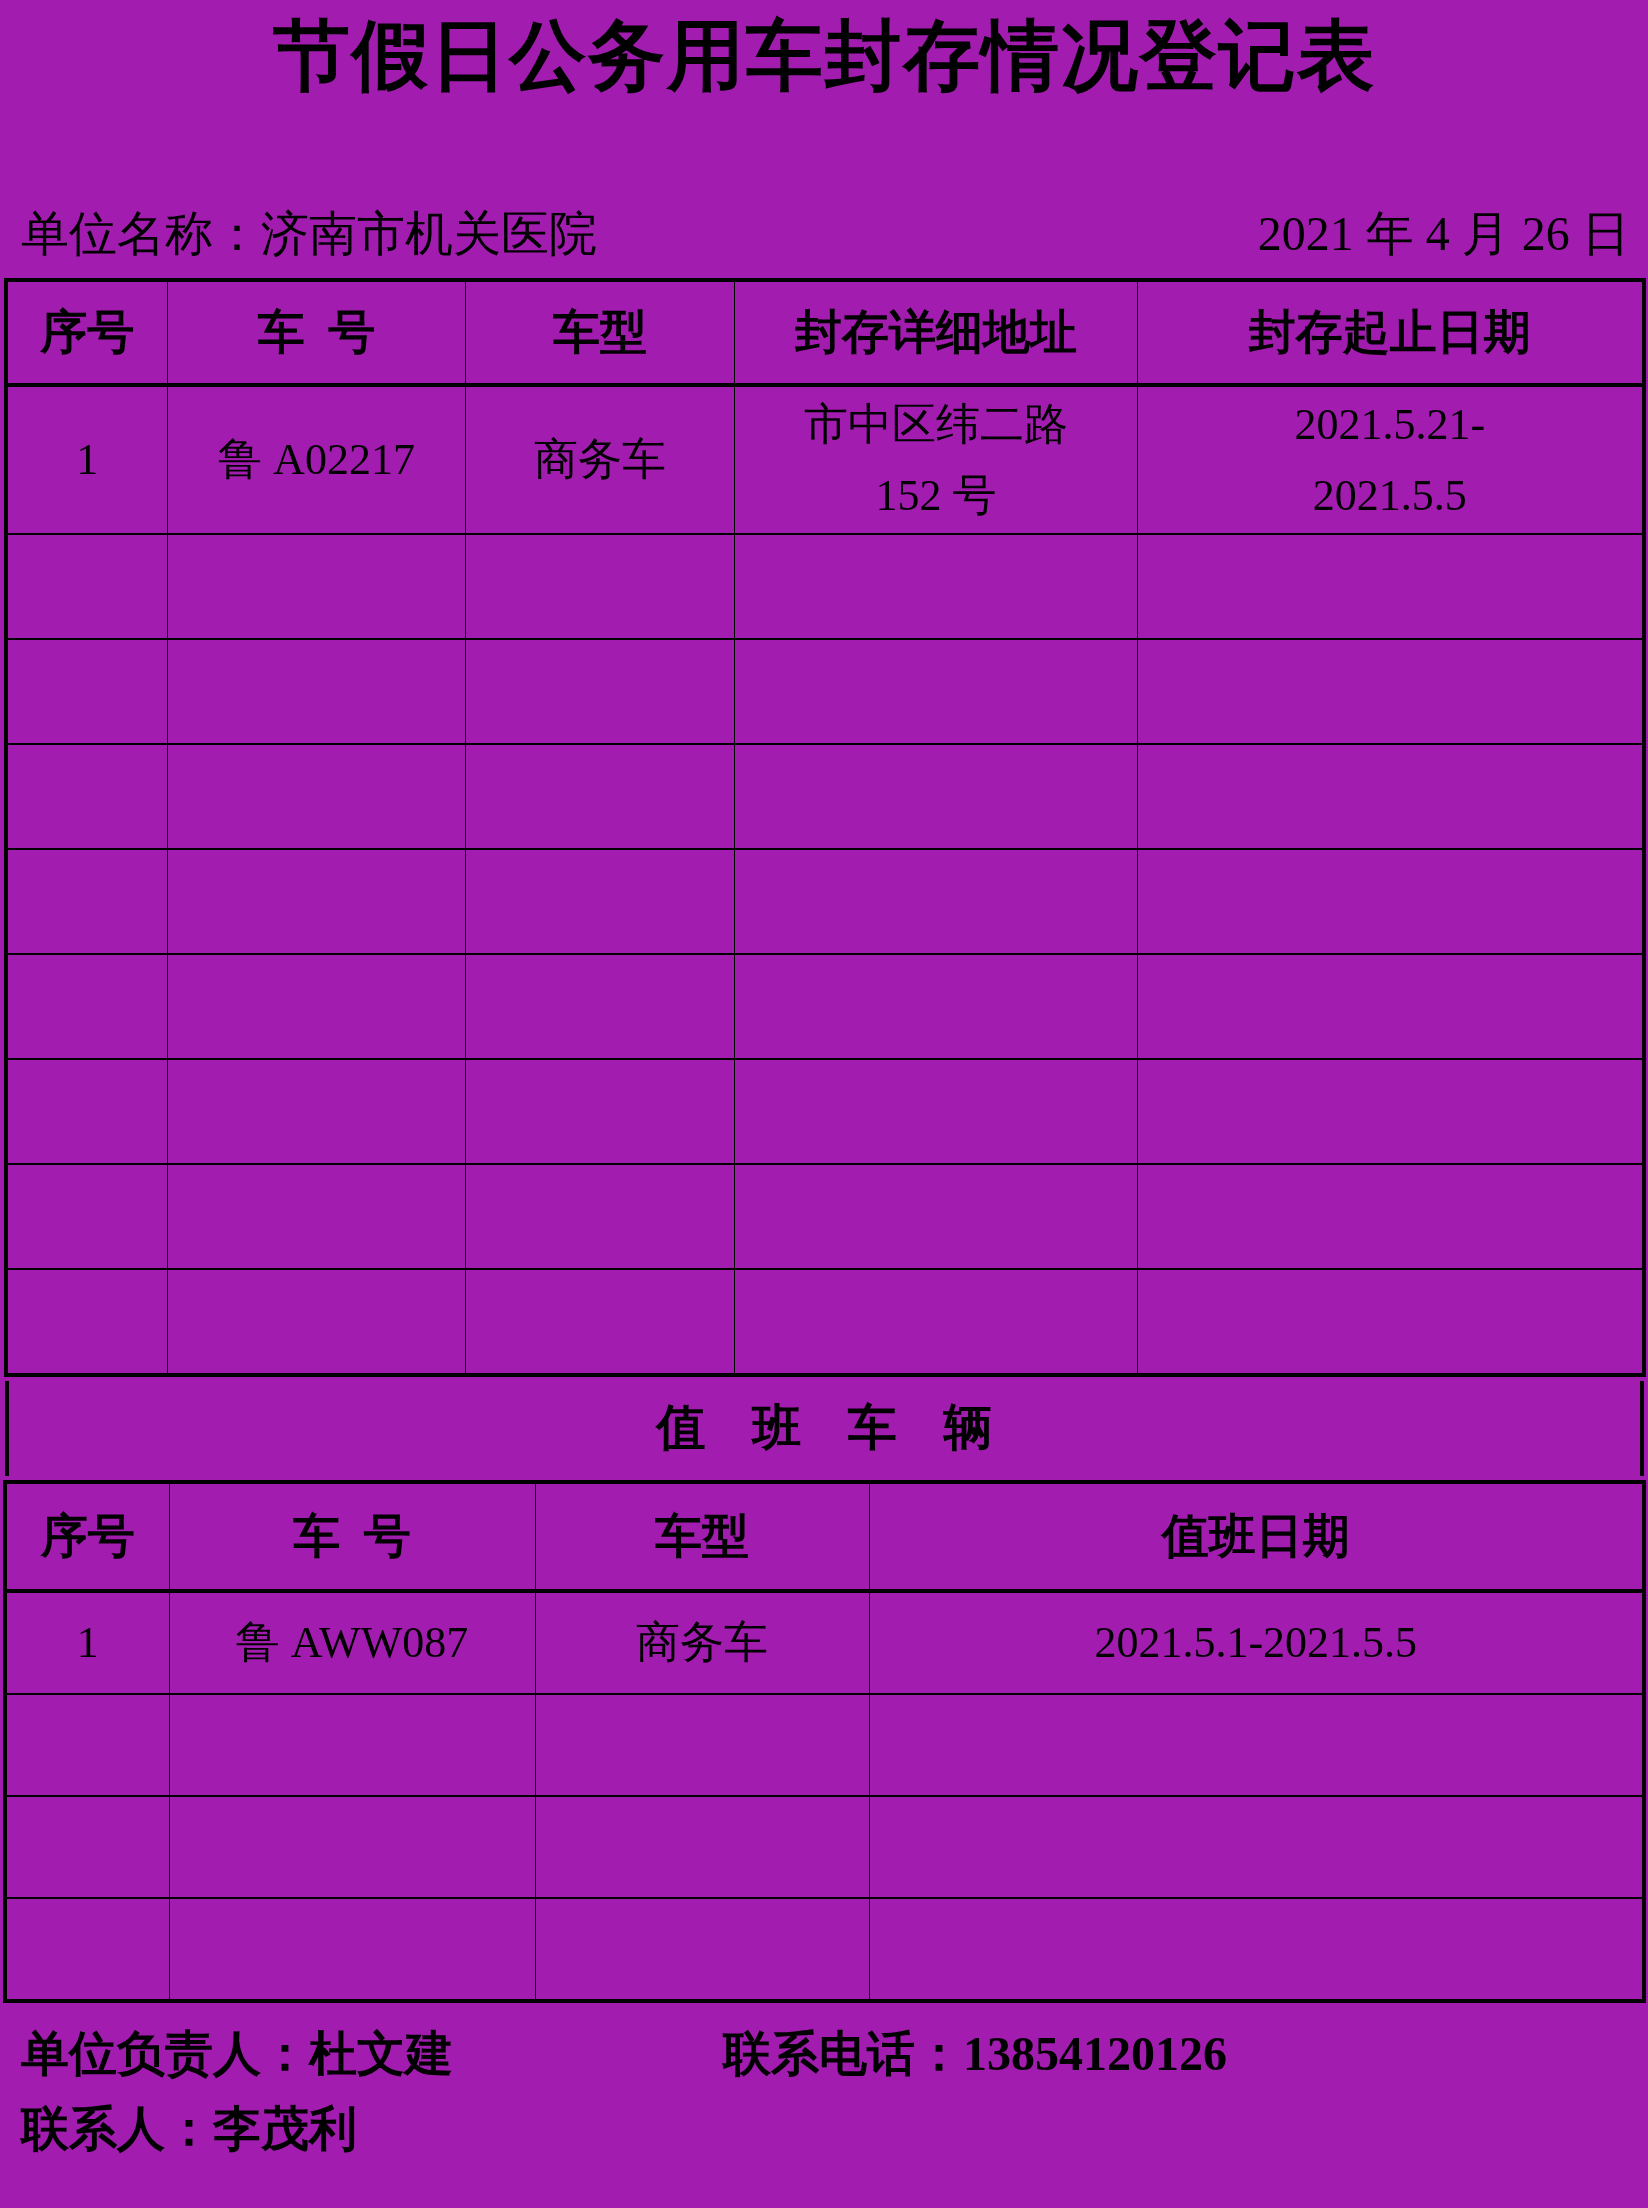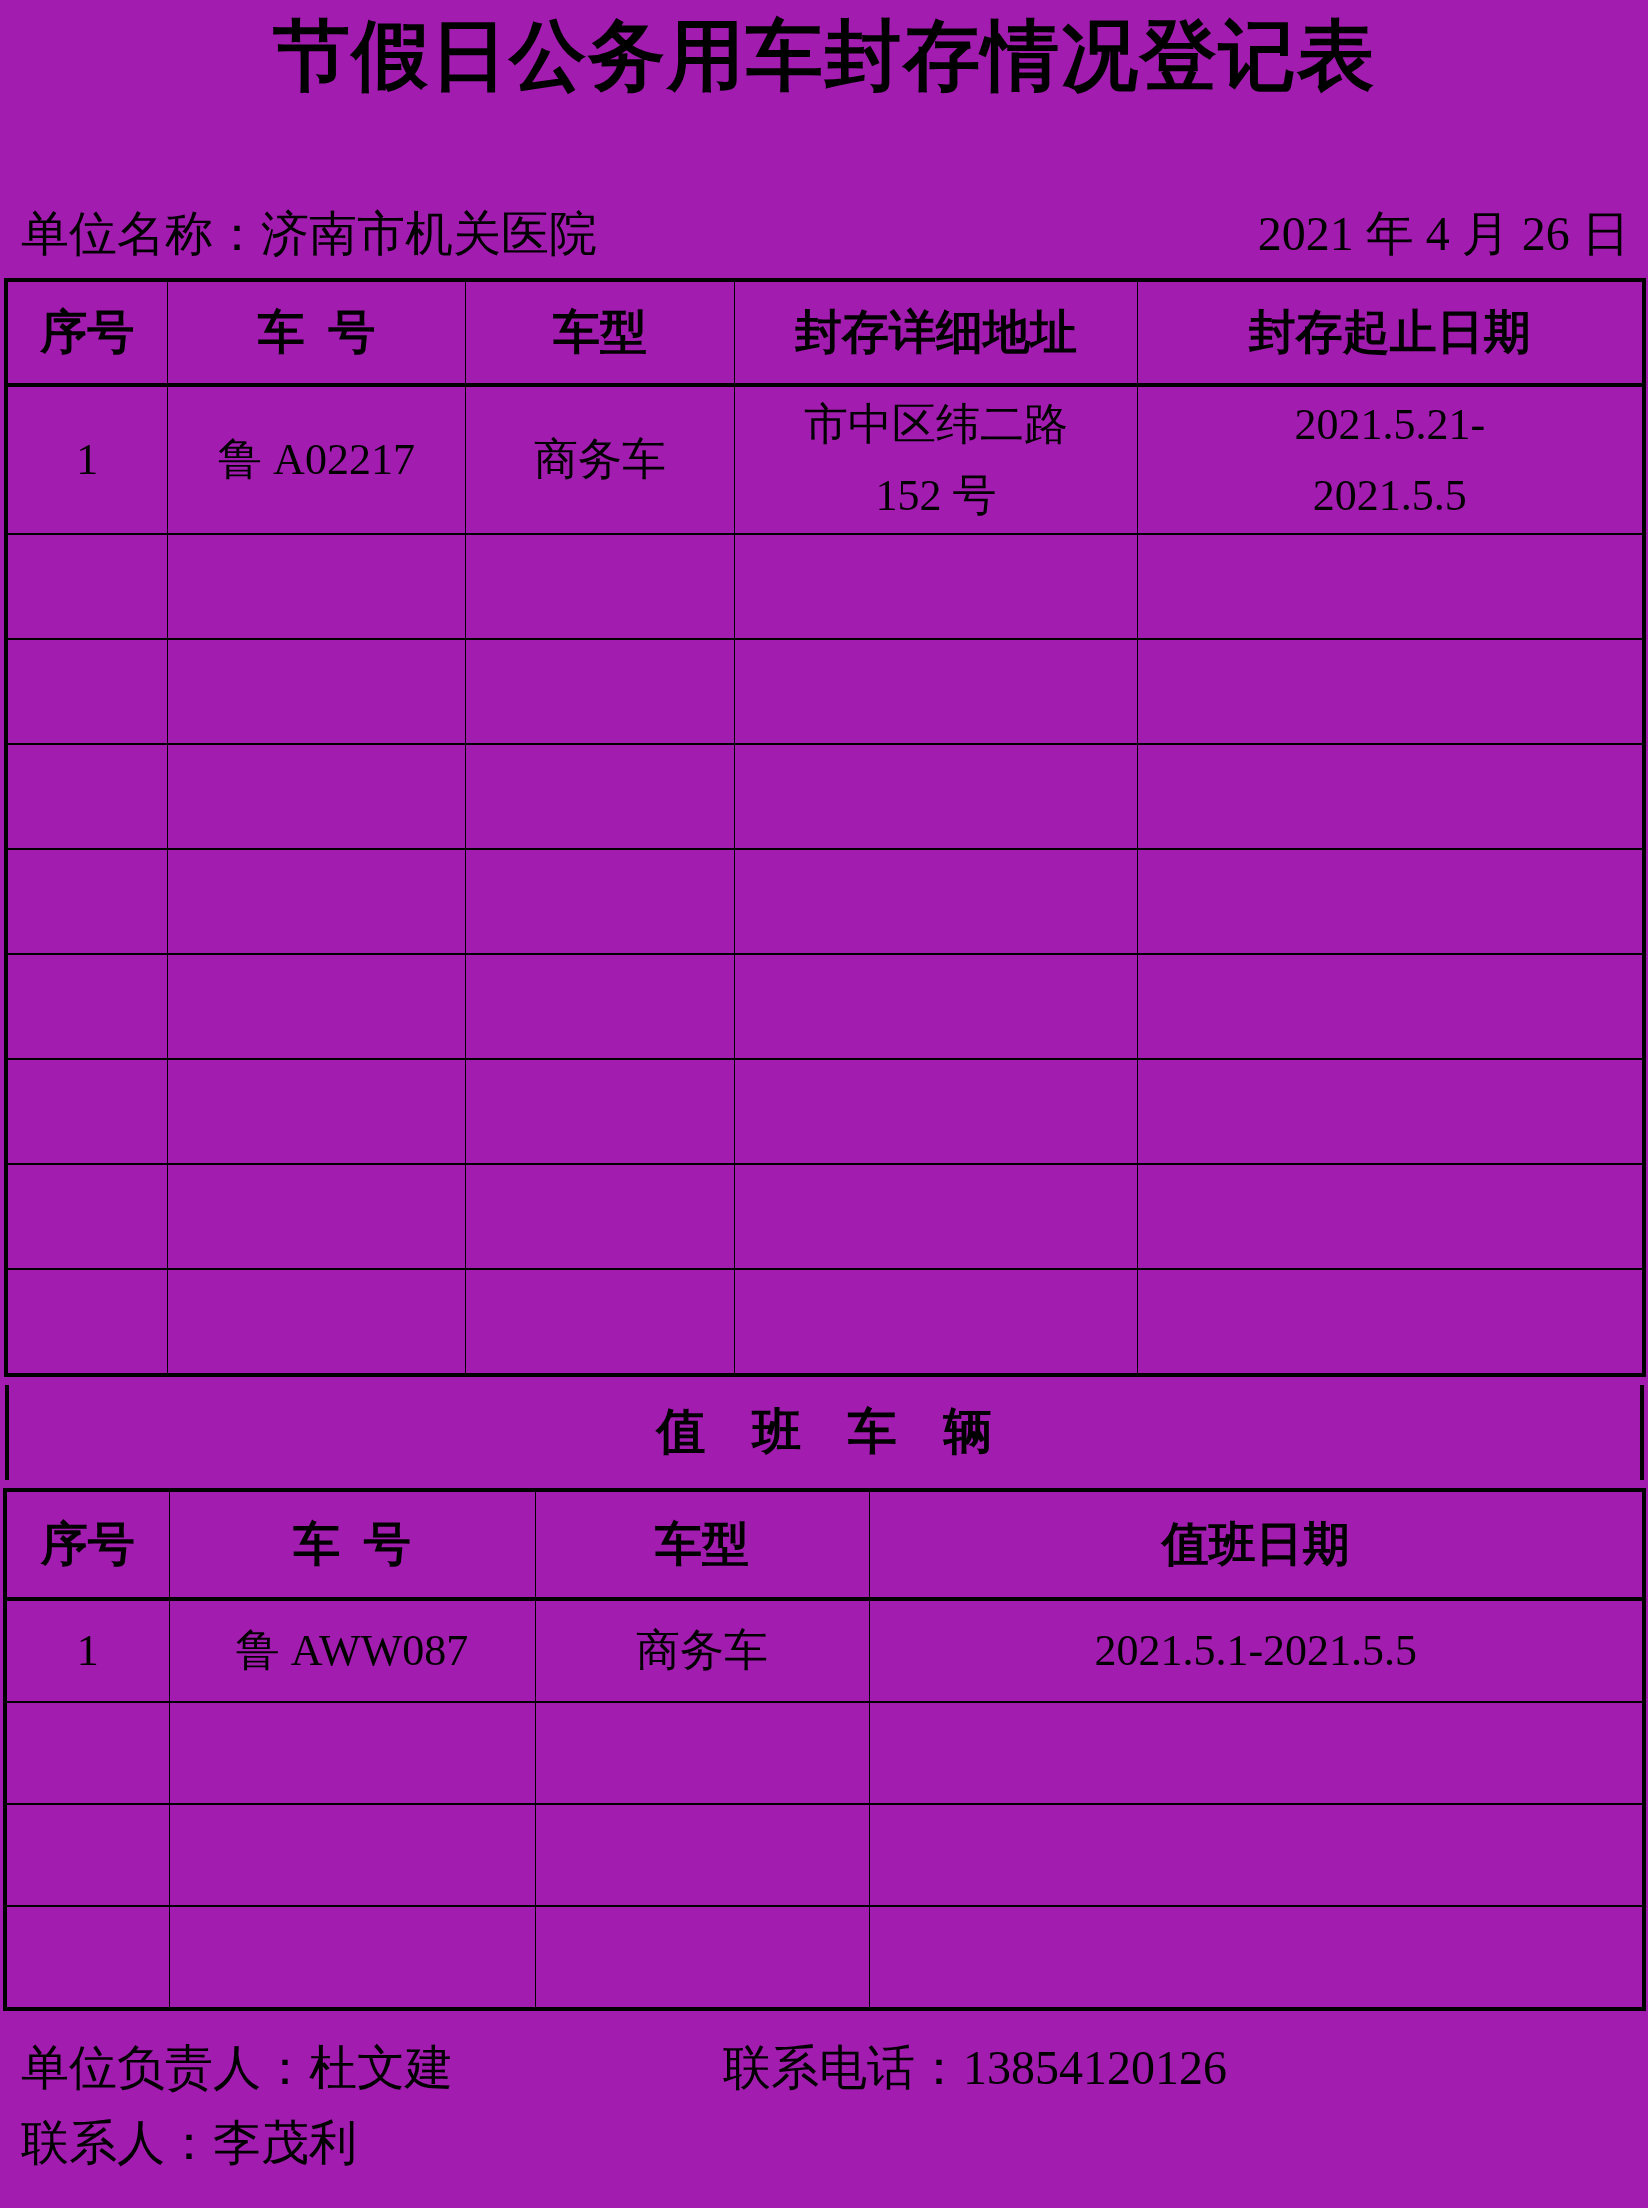--- a/index.html
+++ b/index.html
@@ -56,35 +56,35 @@
   .t2 tr.head td{height:105px;}
   .t2 tr.data td{height:100px;font-size:44px;}
   .t2 tr.empty td{height:100px;}
 
   .two-line{line-height:1.62;font-size:42px;}
   .seq-cell{font-size:40px;}
   .t2 .seq-cell{font-size:35px;}
 
   .duty-banner{
     width:1631px; 
-    margin:8px auto;
+    margin:0 auto;
     height:95px;
     border-left:4.4px solid #000;
     border-right:4.4px solid #000;
     display:flex;
     align-items:center;
     justify-content:center;
     font-family:"Liberation Sans",sans-serif;
     font-weight:900;
     font-size:49px;
     word-spacing:33px;
   }
 
   .footer{margin:19.3px 19.3px 0 21px;font-size:48px;}
-  .footer-line{display:flex;align-items:center;height:75px;}
+  .footer-line{display:flex;align-items:flex-start;height:75px;font-weight:bold;}
   .footer-line .f-left{width:702px;}
 </style>
 </head>
 <body>
 
 <div class="sheet">
 
   <div class="doc-title">节假日公务用车封存情况登记表</div>
 
   <div class="info-row">

